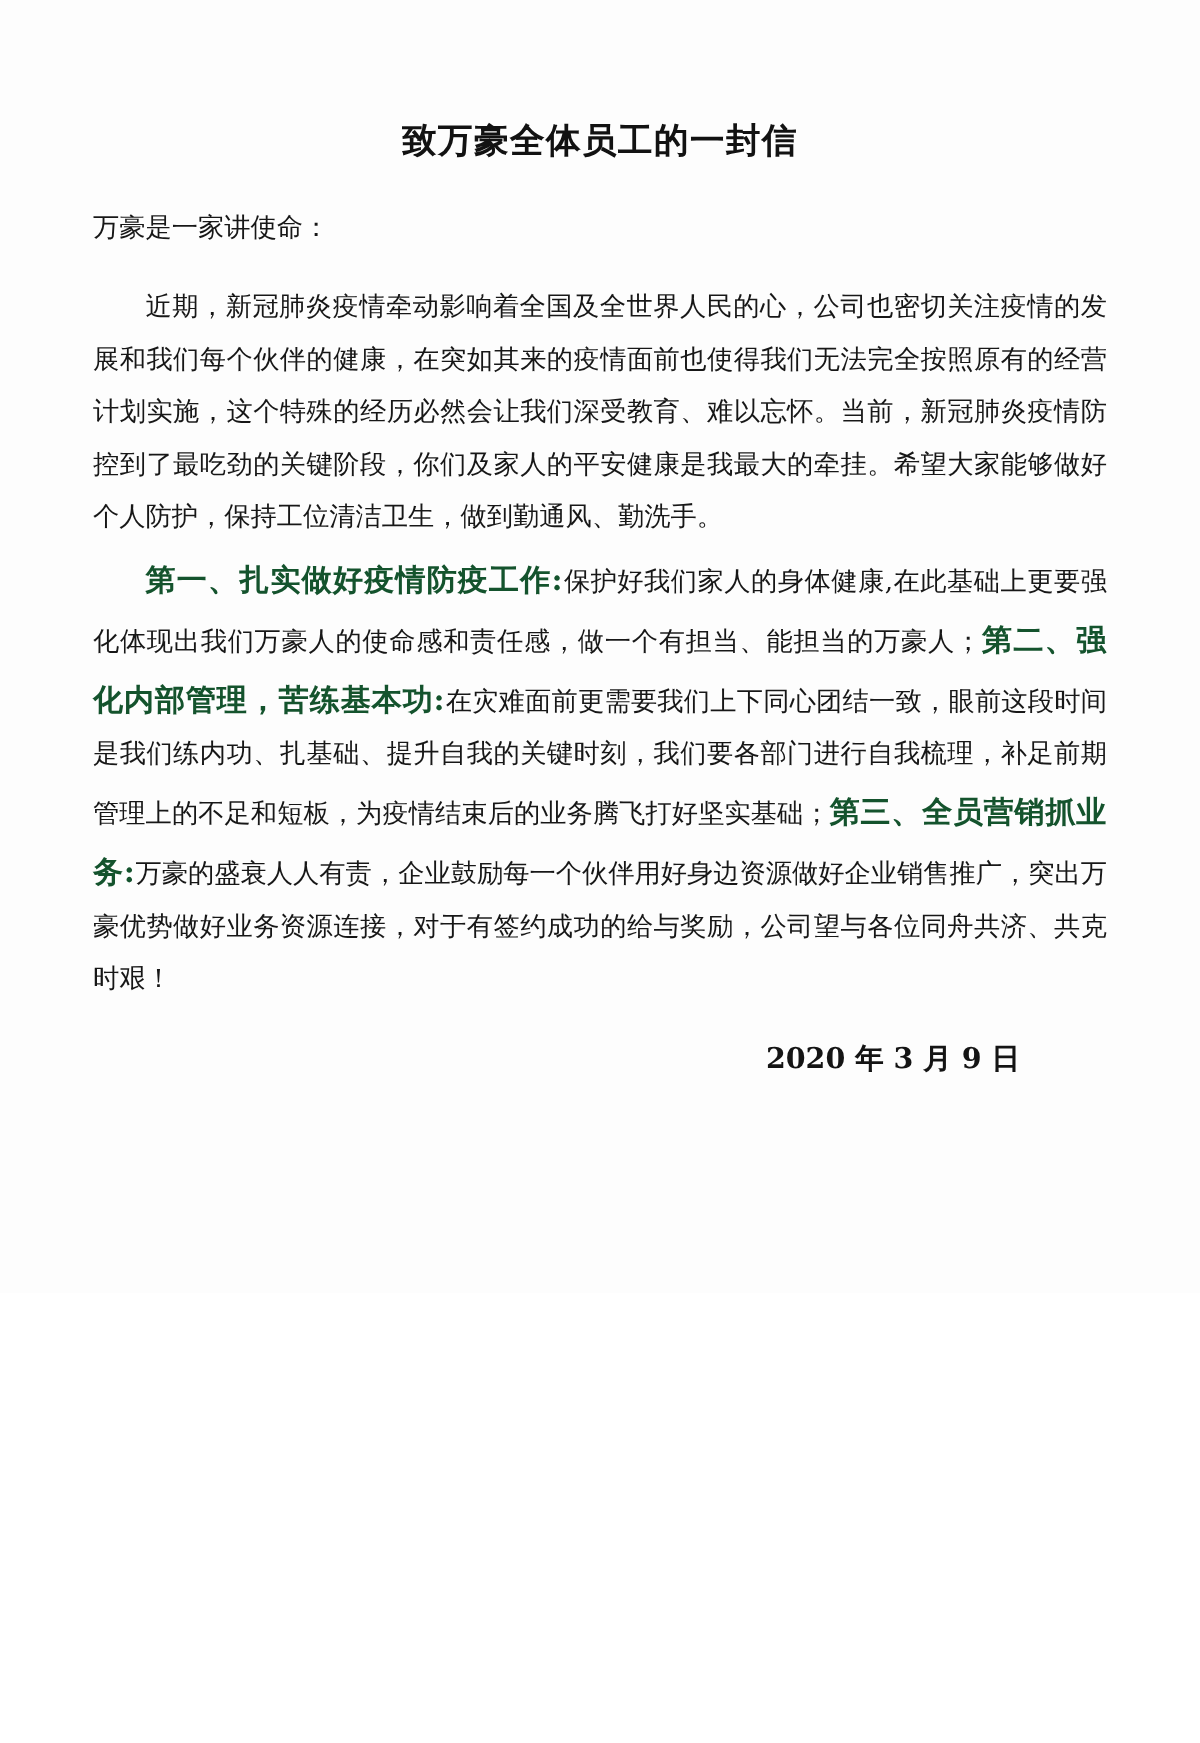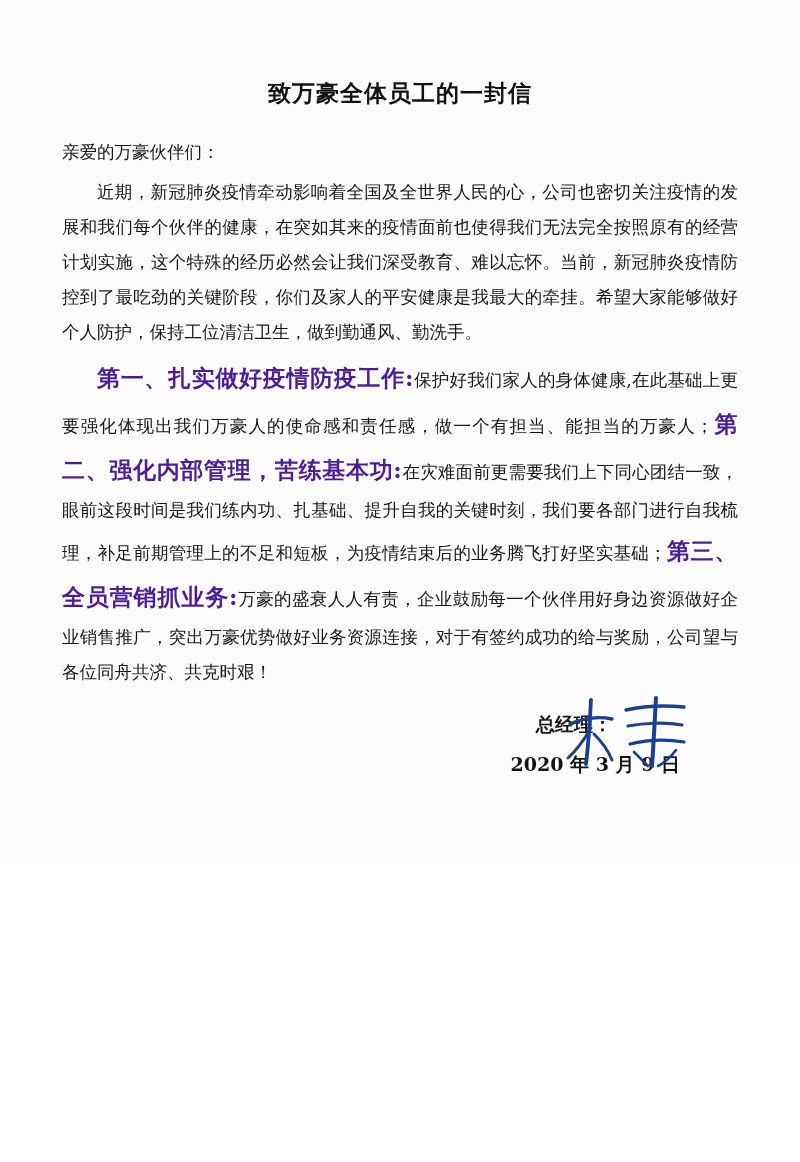--- a/index.html
+++ b/index.html
@@ -34,42 +34,42 @@
   .salutation {
     font-size: 17.5px;
     line-height: 1.95;
     margin: 0 0 6px 0;
     color: #171717;
     font-family: "DejaVu Serif", "Liberation Serif", serif;
   }
   p.body-par {
     font-size: 17.5px;
     line-height: 2.0;
-    margin: 7px 0 4px 0;
+    margin: 18px 0 4px 0;
     text-align: justify;
     text-justify: inter-ideograph;
     text-indent: 2em;
     color: #171717;
-    font-family: Liberation Mono, monospace;
+    font-family: Liberation Sans, sans-serif;
   }
   .mixed-block {
     font-size: 17.5px;
     line-height: 2.0;
     margin: 0 0 4px 0;
     text-align: justify;
     text-justify: inter-ideograph;
     text-indent: 2em;
     color: #171717;
     font-family: "DejaVu Serif", "Liberation Serif", serif;
   }
   .hd {
     font-weight: bold;
-    font-size: 23px;
+    font-size: 20px;
     letter-spacing: 0.5px;
-    color: #4c1d95;
+    color: #14532d;
   }
   .sign-area {
     margin-top: 22px;
     text-align: right;
     position: relative;
     height: 100px;
   }
   .sign-line {
     font-size: 19px;
     font-weight: bold;
@@ -102,41 +102,24 @@
     position: relative;
   }
 </style>
 </head>
 <body>
 
 <div class="page">
 
   <h1 class="doc-title">致万豪全体员工的一封信</h1>
 
-  <div class="salutation">亲爱的万豪伙伴们：</div>
+  <div class="salutation">万豪是一家讲使命：</div>
 
   <p class="body-par">近期，新冠肺炎疫情牵动影响着全国及全世界人民的心，公司也密切关注疫情的发展和我们每个伙伴的健康，在突如其来的疫情面前也使得我们无法完全按照原有的经营计划实施，这个特殊的经历必然会让我们深受教育、难以忘怀。当前，新冠肺炎疫情防控到了最吃劲的关键阶段，你们及家人的平安健康是我最大的牵挂。希望大家能够做好个人防护，保持工位清洁卫生，做到勤通风、勤洗手。</p>
 
   <div class="mixed-block"><span class="hd">第一、扎实做好疫情防疫工作:</span><span>保护好我们家人的身体健康,在此基础上更要强化体现出我们万豪人的使命感和责任感，做一个有担当、能担当的万豪人；</span><span class="hd">第二、强化内部管理，苦练基本功:</span><span>在灾难面前更需要我们上下同心团结一致，眼前这段时间是我们练内功、扎基础、提升自我的关键时刻，我们要各部门进行自我梳理，补足前期管理上的不足和短板，为疫情结束后的业务腾飞打好坚实基础；</span><span class="hd">第三、全员营销抓业务:</span><span>万豪的盛衰人人有责，企业鼓励每一个伙伴用好身边资源做好企业销售推广，突出万豪优势做好业务资源连接，对于有签约成功的给与奖励，公司望与各位同舟共济、共克时艰！</span></div>
 
 
   <div class="sign-area">
-    <div class="sign-row">
-      <span class="sign-line">总经理：</span>
-      <svg class="signature-svg" viewBox="0 0 130 76" aria-hidden="true">
-        <g fill="none" stroke="#1c3f8f" stroke-linecap="round" stroke-linejoin="round">
-          <path d="M6 30 C20 24, 34 22, 48 25" stroke-width="3.4"></path>
-          <path d="M27 6 C26 22, 25 46, 22 70" stroke-width="3.8"></path>
-          <path d="M27 34 C20 46, 13 56, 4 64" stroke-width="3"></path>
-          <path d="M30 40 C38 48, 44 56, 48 66" stroke-width="3"></path>
-          <path d="M62 16 C80 12, 100 11, 120 13" stroke-width="3.4"></path>
-          <path d="M92 4 C91 20, 90 44, 88 72" stroke-width="4"></path>
-          <path d="M64 32 C80 29, 102 28, 118 31" stroke-width="3.2"></path>
-          <path d="M66 50 C82 46, 102 45, 120 48" stroke-width="3.2"></path>
-          <path d="M70 58 C76 64, 80 68, 84 72" stroke-width="2.6"></path>
-          <path d="M112 56 C106 64, 100 69, 94 72" stroke-width="2.6"></path>
-        </g>
-      </svg>
-    </div>
     <span class="date-line">2020 年 3 月 9 日</span>
   </div>
 
 </div>
 
 </body></html>

